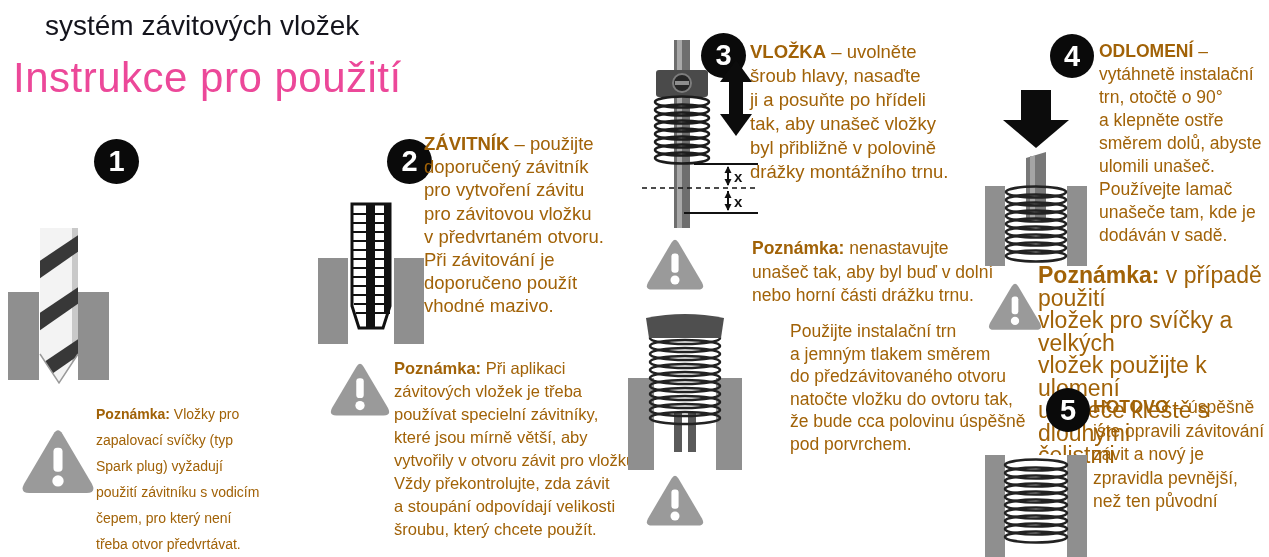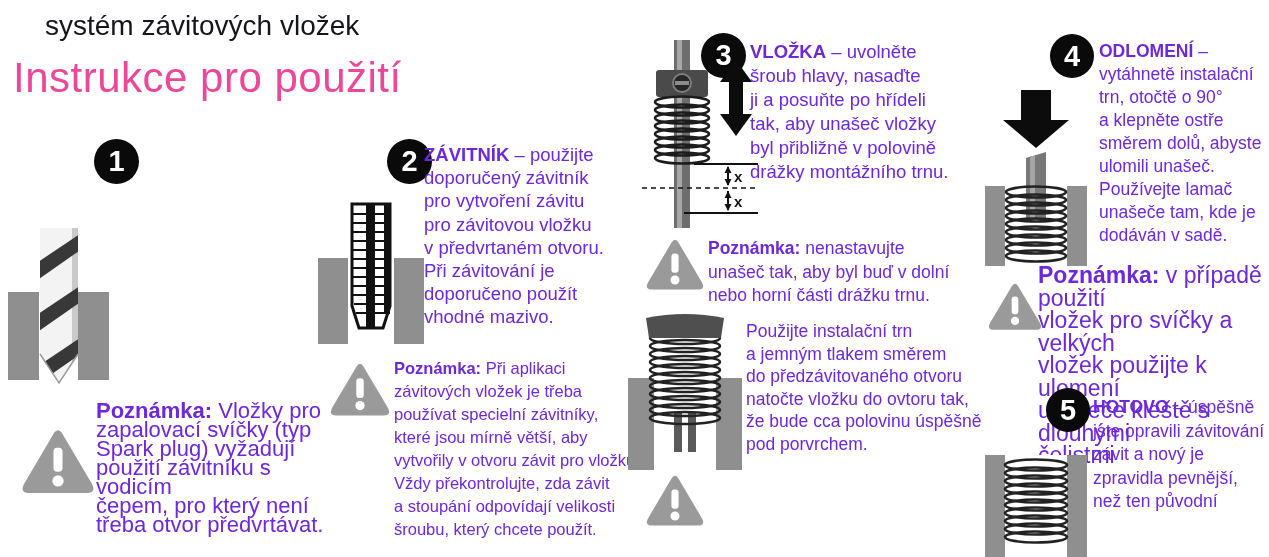--- a/index.html
+++ b/index.html
@@ -1,32 +1,32 @@
 <!DOCTYPE html>
 <html><head>
 <meta charset="utf-8">
 <style>
   html,body { margin:0; padding:0; background:#fff; }
   .canvas {
     position:relative; width:1269px; height:557px; background:#ffffff;
     font-family:"Liberation Sans", sans-serif; color:#111; overflow:hidden;padding-left:20px;
   }
   .abs { position:absolute; }
-  .txt { position:absolute; white-space:pre-line; color:#6d28d9; }
+  .txt { position:absolute; white-space:pre-line; color:#a16207; }
   .subtitle { font-size:28px; color:#14141c; }
   .title { font-size:42px; color:#ec4899; letter-spacing:0.5px; }
   .badge {
     position:absolute; width:45px; height:45px; border-radius:50%;
     background:#0a0a0a; color:#fff; font-weight:700; font-size:29px;
     display:flex; align-items:center; justify-content:center;
   }
   .step { font-size:18.5px; line-height:23.2px; }
-  .note { font-size:22px; line-height:19px; }
+  .note { font-size:14px; line-height:26px; }
   .note.small { font-size:16.5px; line-height:23px; }
-  .c3 { font-size:17.5px; line-height:23.2px; }
+  .c3 { font-size:17.5px; line-height:23.2px;margin-left:44px; }
   .c4 { font-size:17.5px; line-height:23px; }
   .c4n { font-size:23px; line-height:22.5px; }
   b { font-weight:700; }
   svg { display:block; }
   svg text.dim { font-family:"Liberation Sans",sans-serif; font-weight:700; font-size:15px; fill:#111; }
 </style>
 </head>
 <body>
 
 <div class="canvas">
@@ -60,21 +60,21 @@
     <circle cx="50" cy="70" r="7.5" fill="#fff"></circle>
   </svg>
   <div class="txt note" style="left:96px; top:401px; width:244px;"><b>Poznámka:</b> <span>Vložky pro
 zapalovací svíčky (typ
 Spark plug) vyžadují
 použití závitníku s vodicím
 čepem, pro který není
 třeba otvor předvrtávat.</span></div>
 
   <div class="badge" style="left:387px; top:139px;">2</div>
-  <div class="txt step" style="left:424px; top:143px; width:222px;"><b>ZÁVITNÍK</b> <span>– použijte
+  <div class="txt step" style="left:424px; top:132px; width:222px;"><b>ZÁVITNÍK</b> <span>– použijte
 doporučený závitník
 pro vytvoření závitu
 pro závitovou vložku
 v předvrtaném otvoru.
 Při závitování je
 doporučeno použít
 vhodné mazivo.</span></div>
 
   <svg class="abs" style="left:318px; top:198px;" width="106" height="146" viewBox="0 0 106 146">
     <rect x="0" y="60" width="106" height="86" fill="#8f8f8f"></rect>

